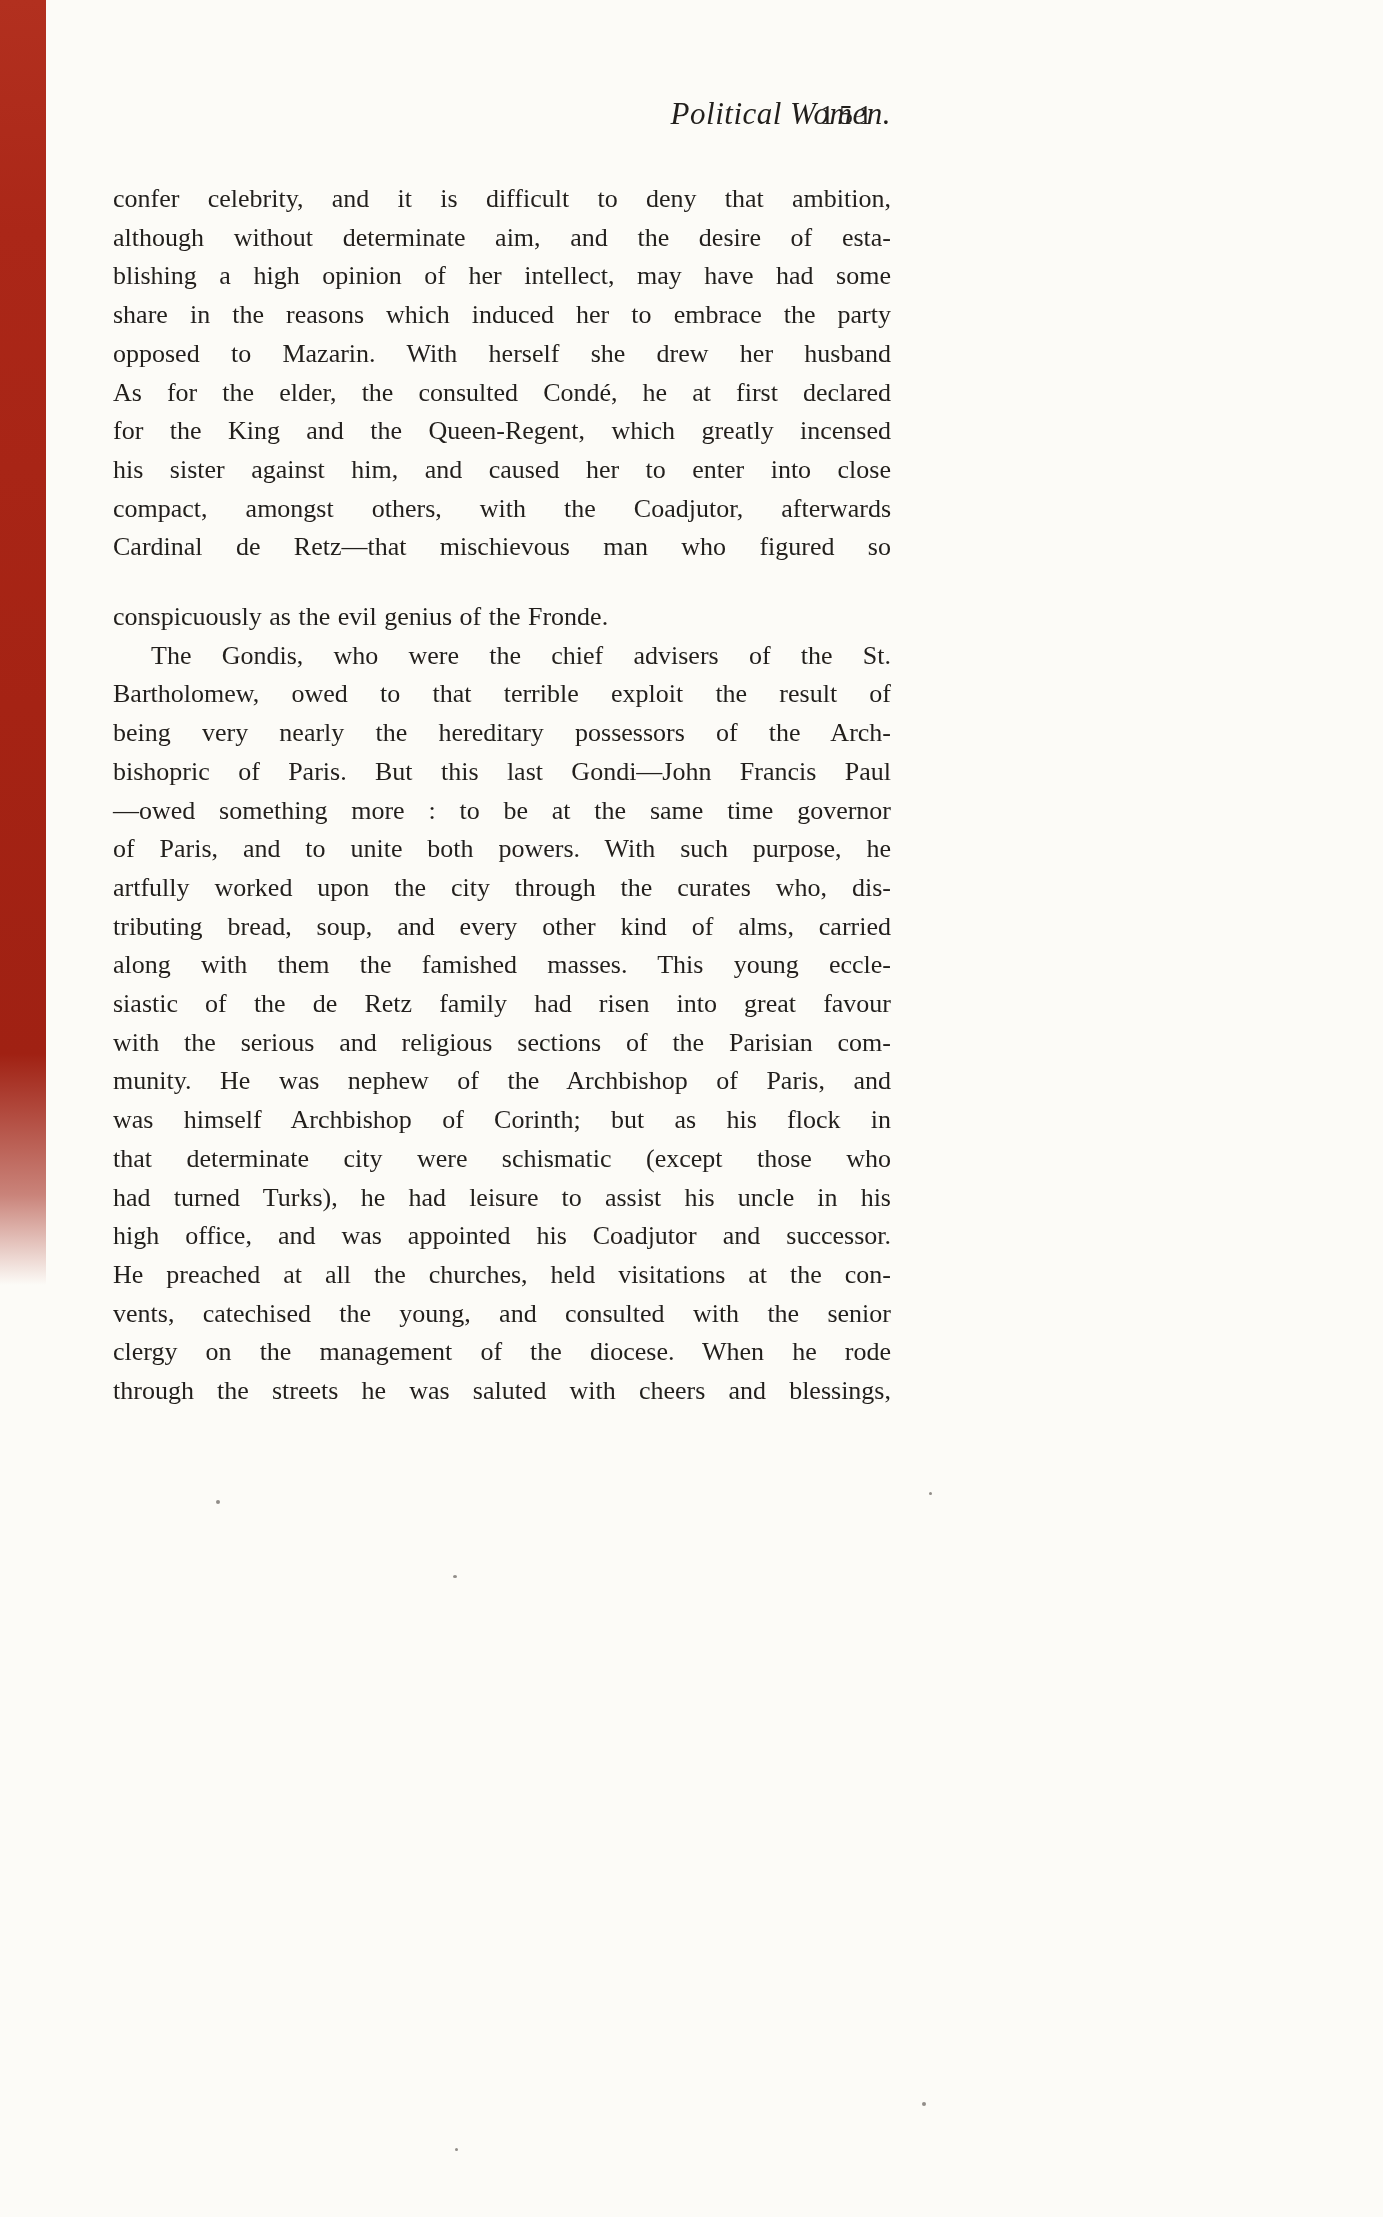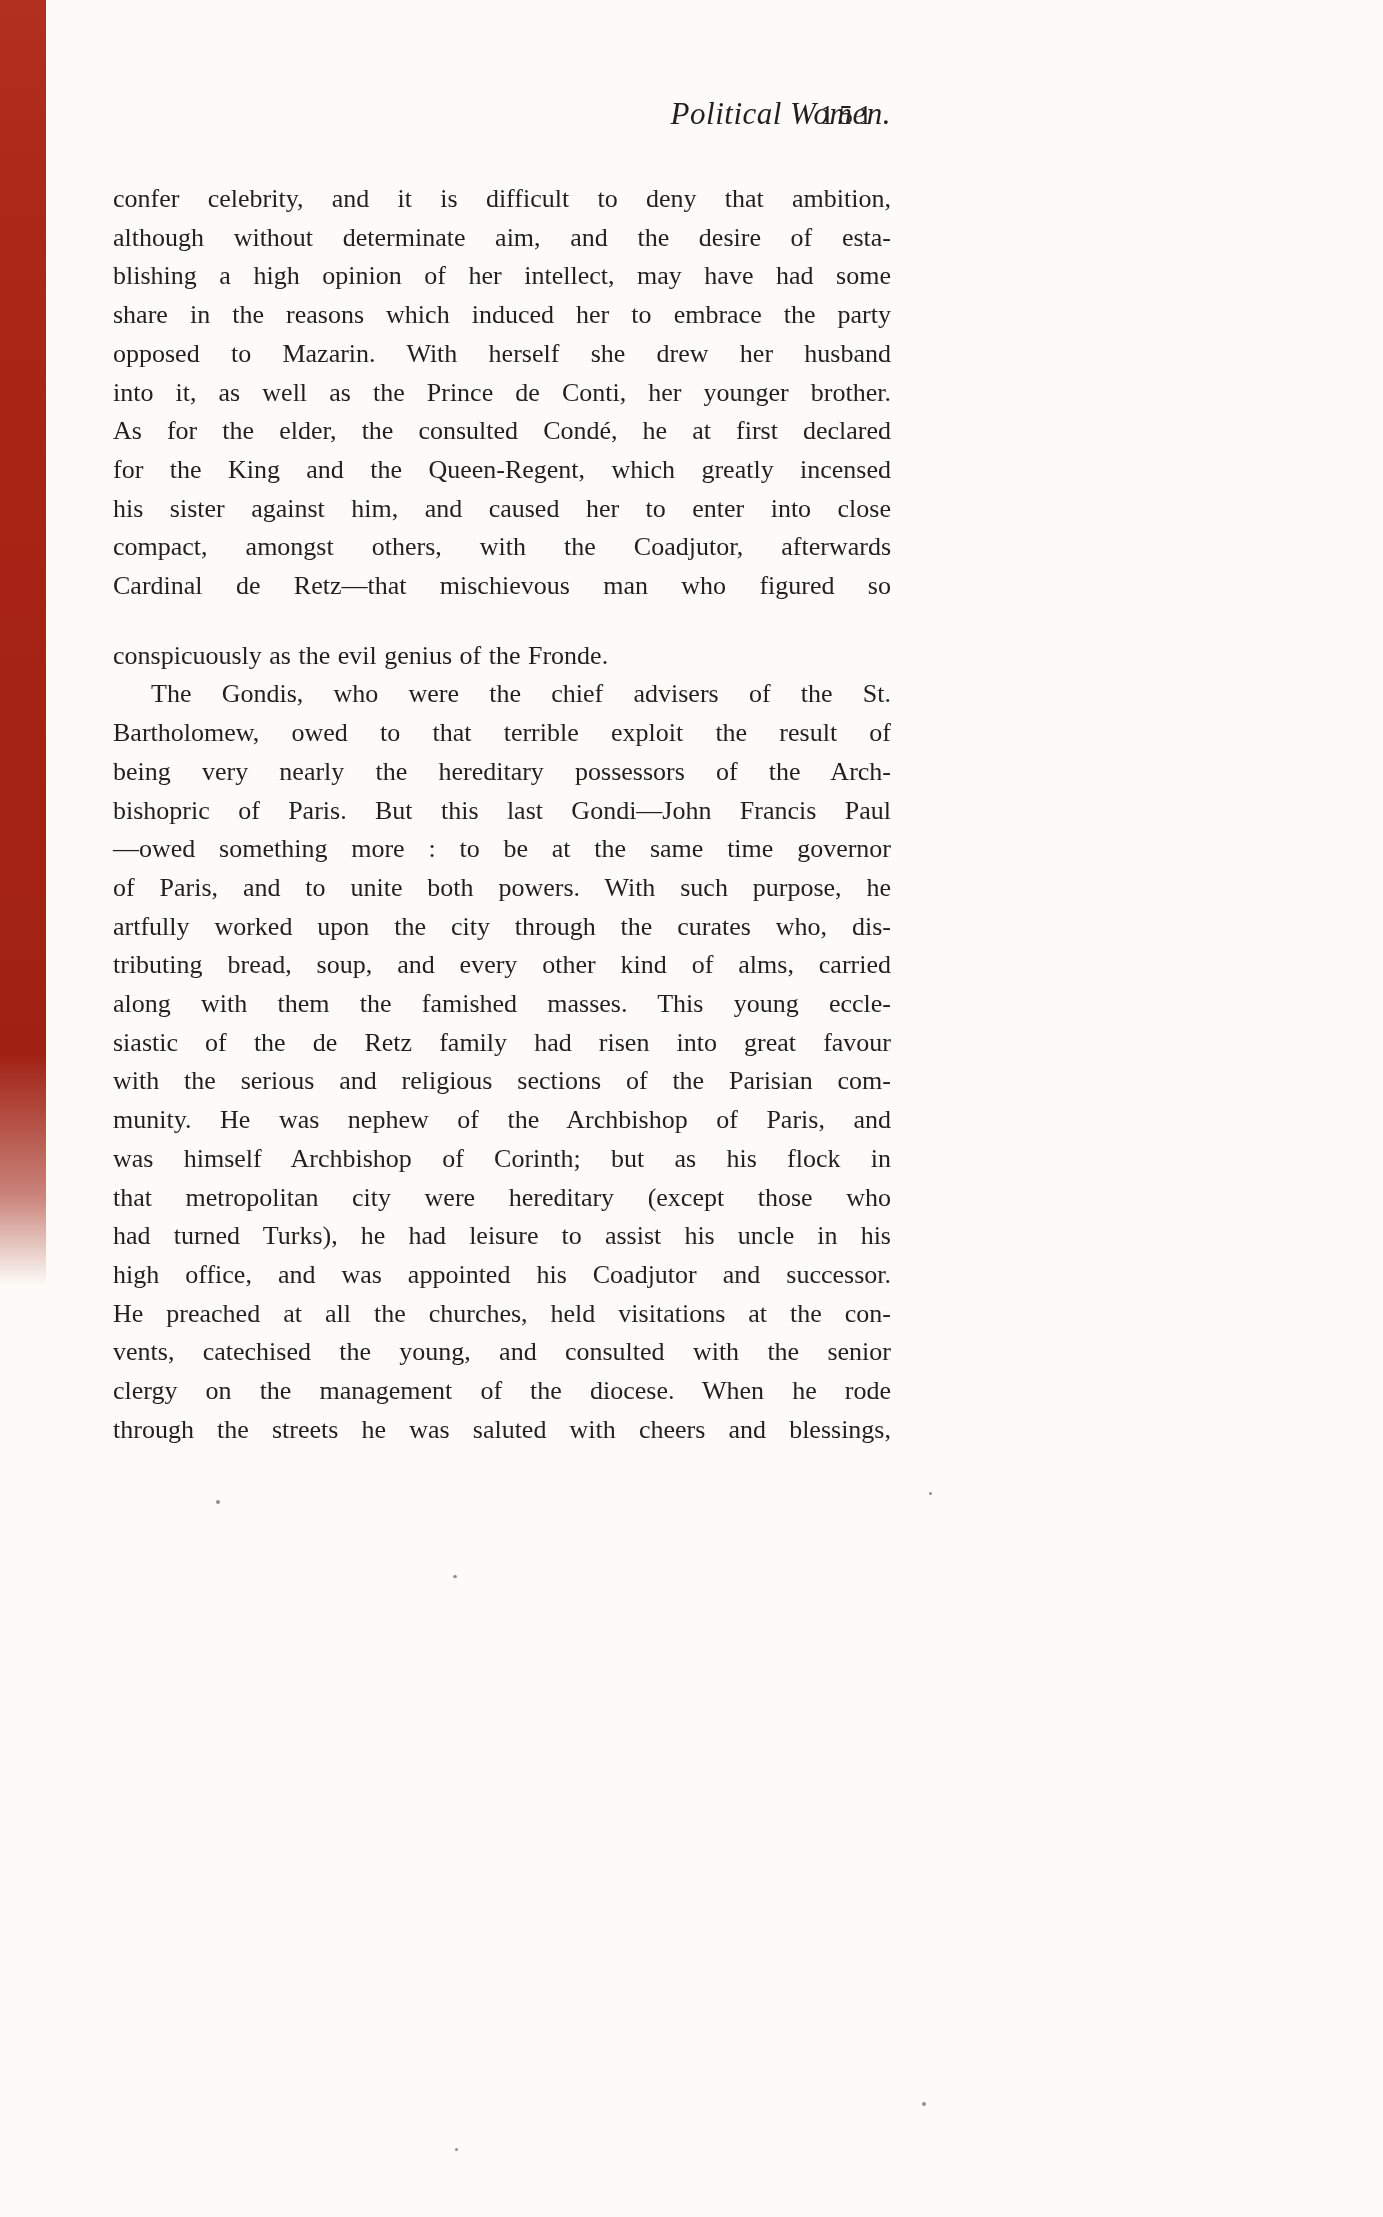--- a/index.html
+++ b/index.html
@@ -85,21 +85,20 @@
   </div>
 
   <div class="page-body">
 
   <div class="paragraph">
         <div class="line">confer celebrity, and it is difficult to deny that ambition,</div>
         <div class="line">although without determinate aim, and the desire of esta-</div>
         <div class="line">blishing a high opinion of her intellect, may have had some</div>
         <div class="line">share in the reasons which induced her to embrace the party</div>
         <div class="line">opposed to Mazarin. With herself she drew her husband</div>
-        <div class="line">into it, as well as the Prince de Conti, her younger brother.</div>
         <div class="line">As for the elder, the consulted Condé, he at first declared</div>
         <div class="line">for the King and the Queen-Regent, which greatly incensed</div>
         <div class="line">his sister against him, and caused her to enter into close</div>
         <div class="line">compact, amongst others, with the Coadjutor, afterwards</div>
         <div class="line">Cardinal de Retz—that mischievous man who figured so</div>
         <div class="line short-last">conspicuously as the evil genius of the Fronde.</div>
       </div>
       <div class="paragraph">
         <div class="line indent">The Gondis, who were the chief advisers of the St.</div>
         <div class="line">Bartholomew, owed to that terrible exploit the result of</div>
@@ -107,21 +106,21 @@
         <div class="line">bishopric of Paris. But this last Gondi—John Francis Paul</div>
         <div class="line">—owed something more : to be at the same time governor</div>
         <div class="line">of Paris, and to unite both powers. With such purpose, he</div>
         <div class="line">artfully worked upon the city through the curates who, dis-</div>
         <div class="line">tributing bread, soup, and every other kind of alms, carried</div>
         <div class="line">along with them the famished masses. This young eccle-</div>
         <div class="line">siastic of the de Retz family had risen into great favour</div>
         <div class="line">with the serious and religious sections of the Parisian com-</div>
         <div class="line">munity. He was nephew of the Archbishop of Paris, and</div>
         <div class="line">was himself Archbishop of Corinth; but as his flock in</div>
-        <div class="line">that metropolitan city were hereditary (except those who</div>
+        <div class="line">that determinate city were schismatic (except those who</div>
         <div class="line">had turned Turks), he had leisure to assist his uncle in his</div>
         <div class="line">high office, and was appointed his Coadjutor and successor.</div>
         <div class="line">He preached at all the churches, held visitations at the con-</div>
         <div class="line">vents, catechised the young, and consulted with the senior</div>
         <div class="line">clergy on the management of the diocese. When he rode</div>
         <div class="line">through the streets he was saluted with cheers and blessings,</div>
       </div>
     </div>
 
   <div class="speck" style="left:216px;top:1500px;width:4px;height:4px;"></div>

